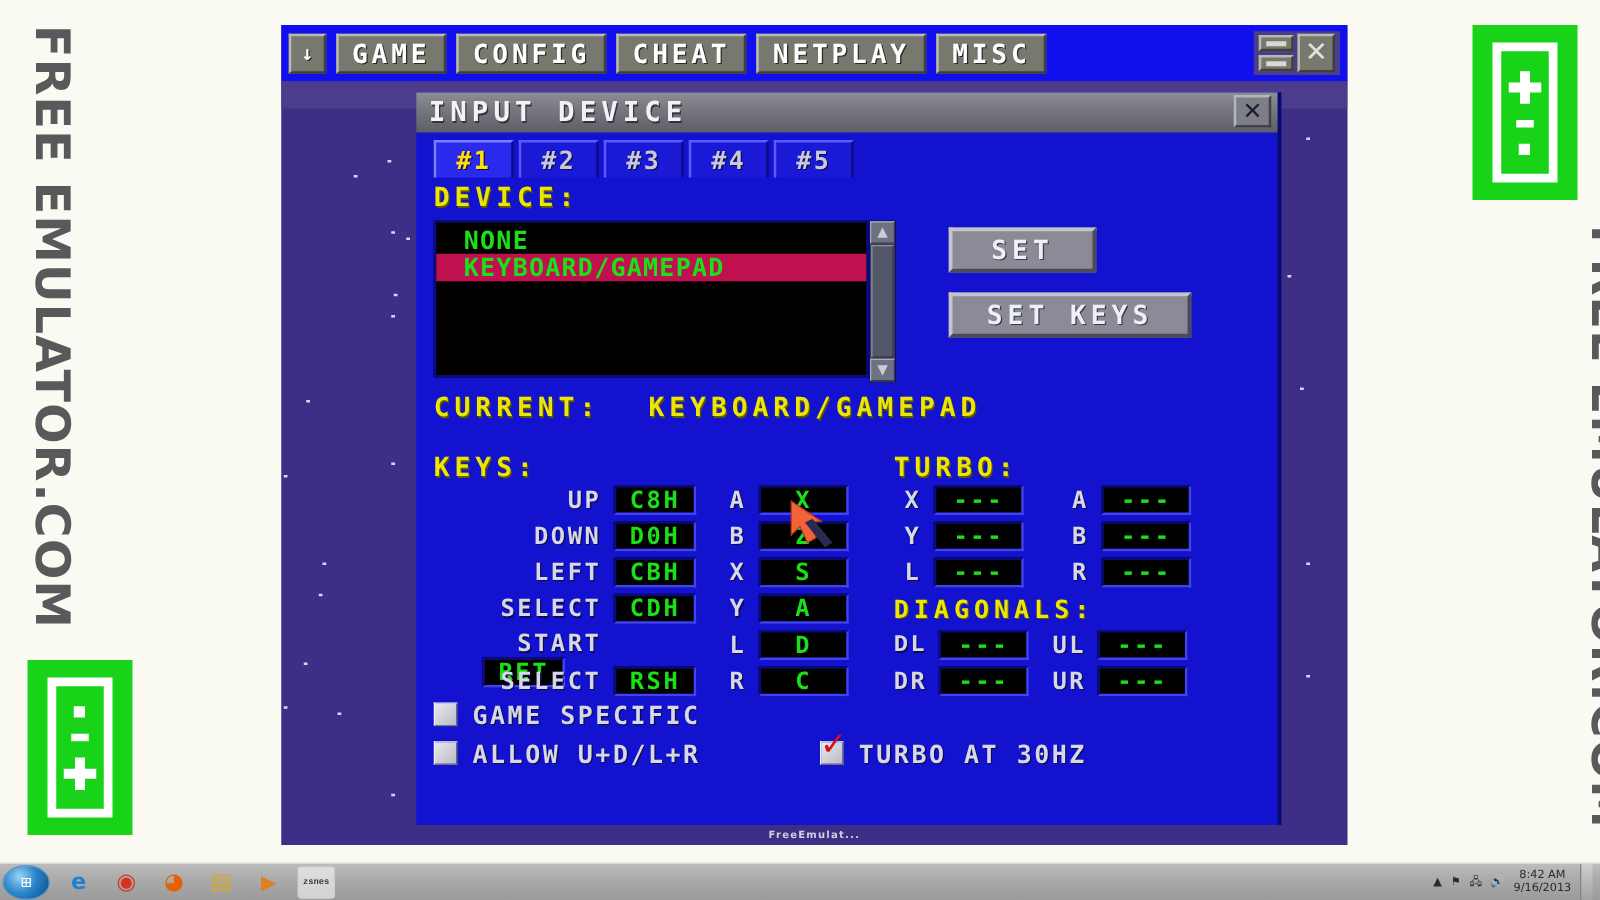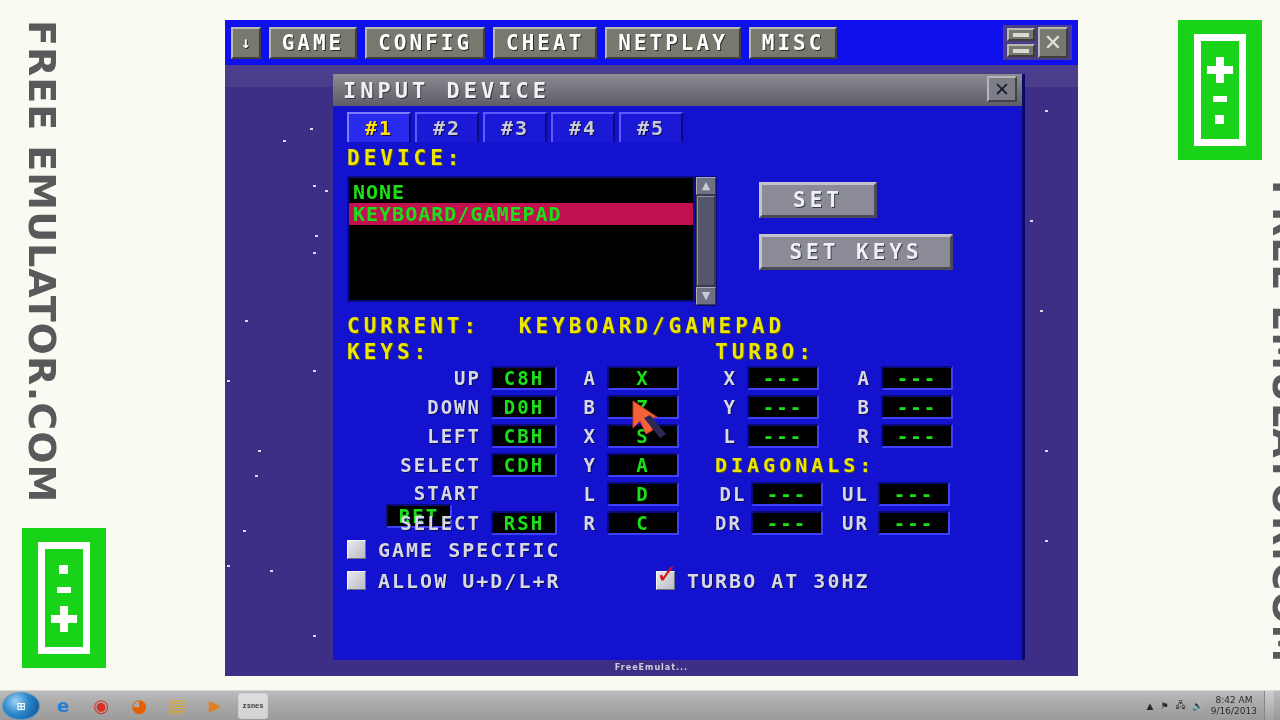--- a/index.html
+++ b/index.html
@@ -169,21 +169,21 @@
     text-shadow:1px 1px 0 #5c5a00;
   }
 
   #devrow{ display:flex; margin-top:6px; }
   #devlist{
     position:relative; width:348px; height:126px;
     background:#000; border:2px solid #0b0b80;
     padding:3px 0 0 0;
   }
   .devitem{
-    height:22px; padding-left:4px;
+    height:22px; padding-left:22px;
     color:#1ae01a; font-size:20px; font-weight:bold; letter-spacing:1px;
     display:flex; align-items:center;
   }
   .devitem.sel{ background:#c0104f; }
   #scroll{
     width:22px; height:130px; margin-left:0;
     background:#3a3d52; border:1px solid #0b0b80;
     display:flex; flex-direction:column; align-items:center;
   }
   .sbtn{
@@ -409,21 +409,21 @@
             <div class="gbtn" id="btn-set">SET</div>
             <div class="gbtn" id="btn-setkeys">SET KEYS</div>
           </div>
         </div>
 
         <div id="current" class="lbl-yellow">
           <span>CURRENT:</span>
           <span class="v">KEYBOARD/GAMEPAD</span>
         </div>
 
-        <div class="secthead" style="margin-top:2px;">
+        <div class="secthead" style="margin-top:24px;">
           <div class="lbl-yellow" style="width:368px;">KEYS:</div>
           <div class="lbl-yellow">TURBO:</div>
         </div>
 
         <div class="kgrid">
 
           <div class="krow" style="left:0;   top:2px;">
             <span class="kname" style="width:134px;">UP</span>
             <span class="kbox" style="width:66px; margin-left:10px;">C8H</span>
           </div>
@@ -497,21 +497,21 @@
           <div class="krow" style="left:502px; top:60px;">
             <span class="kname" style="width:22px;">R</span>
             <span class="kbox" style="width:72px; margin-left:10px;">---</span>
           </div>
 
           <div class="krow" style="left:368px; top:89px;">
             <span class="lbl-yellow" style="font-size:20px;">DIAGONALS:</span>
           </div>
 
           <div class="krow" style="left:368px; top:118px;">
-            <span class="kname" style="width:36px; text-align:center;">DL</span>
+            <span class="kname" style="width:36px; text-align:left;font-family:Liberation Mono, monospace;">DL</span>
             <span class="kbox" style="width:72px; margin-left:0px;">---</span>
           </div>
           <div class="krow" style="left:368px; top:147px;">
             <span class="kname" style="width:36px; text-align:left;">DR</span>
             <span class="kbox" style="width:72px; margin-left:0px;">---</span>
           </div>
 
           <div class="krow" style="left:495px; top:118px;">
             <span class="kname" style="width:36px; text-align:left;">UL</span>
             <span class="kbox" style="width:72px; margin-left:0px;">---</span>

